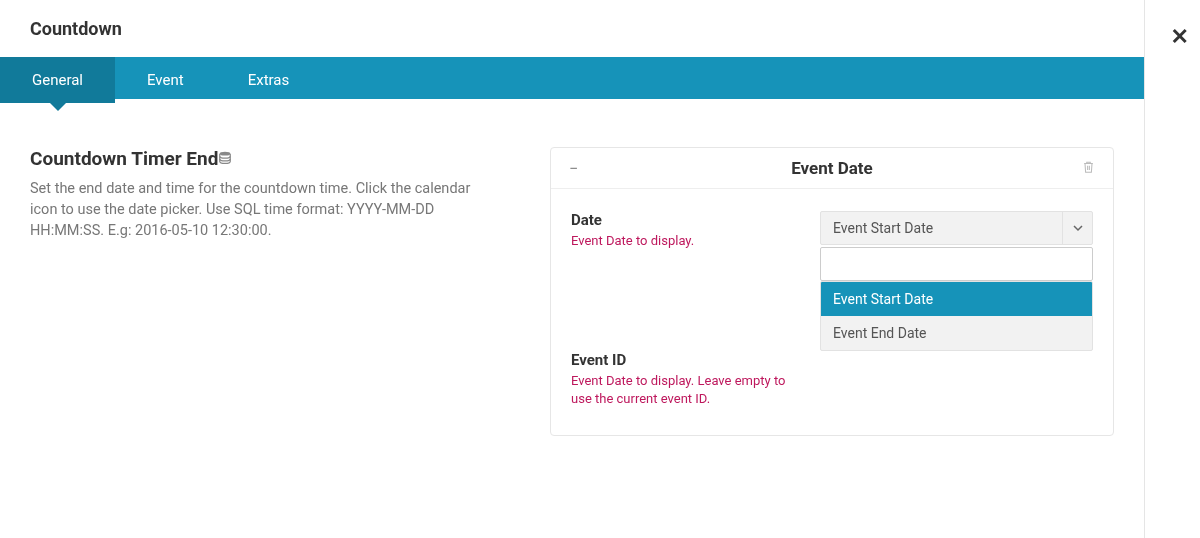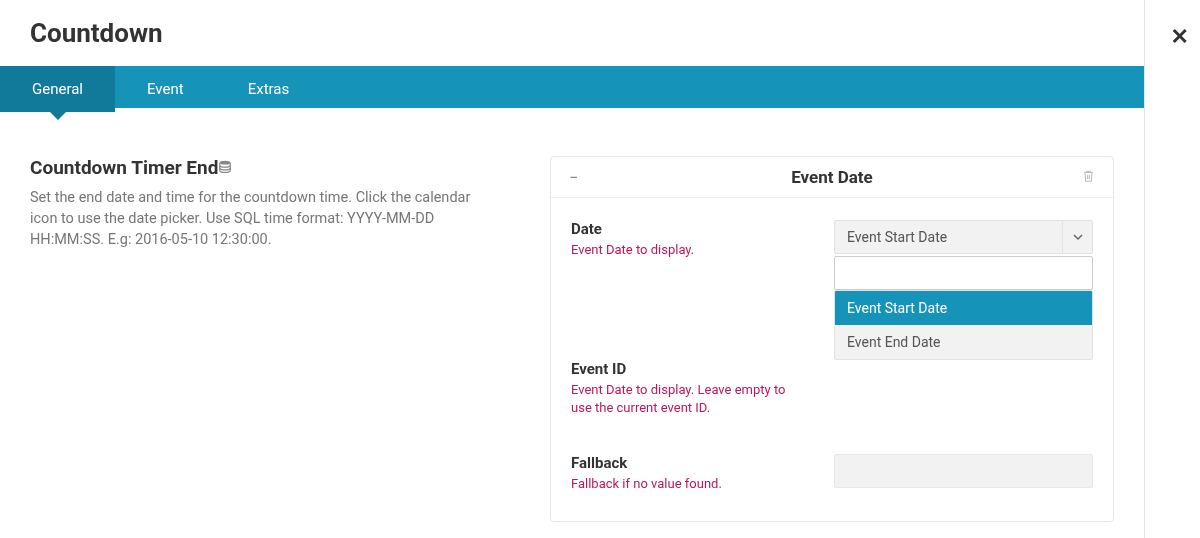--- a/index.html
+++ b/index.html
@@ -17,21 +17,21 @@
       height: 538px;
       border-right: 1px solid #e5e5e5;
     }
     .header {
       padding: 18px 30px 18px 30px;
       display: flex;
       justify-content: space-between;
       align-items: center;
     }
     .header h1 {
-      font-size: 26px;
+      font-size: 18px;
       font-weight: 700;
       color: #333;
     }
     .close-btn {
       position: absolute;
       right: -45px;
       top: 24px;
       font-size: 22px;
       font-weight: 700;
       cursor: pointer;
@@ -123,21 +123,21 @@
       color: #bbb;
       cursor: pointer;
       width: 20px;
       text-align: right;
     }
     .panel-body {
       padding: 22px 20px 28px 20px;
     }
     .field-row {
       display: flex;
-      gap: 28px;
+      gap: 14px;
       margin-bottom: 38px;
       align-items: flex-start;
       position: relative;
     }
     .field-row:last-child { margin-bottom: 0; }
     .field-label-col {
       width: 235px;
     }
     .field-label {
       font-size: 15px;
@@ -305,27 +305,18 @@
 
           <div class="field-row" style="margin-top:70px;">
             <div class="field-label-col">
               <div class="field-label">Event ID</div>
               <div class="field-sub">Event Date to display. Leave empty to use the current event ID.</div>
             </div>
             <div class="field-ctrl">
             </div>
           </div>
 
-          <div class="field-row">
-            <div class="field-label-col">
-              <div class="field-label">Fallback</div>
-              <div class="field-sub">Fallback if no value found.</div>
-            </div>
-            <div class="field-ctrl">
-              <input class="plain-input" type="text" value="" style="">
-            </div>
-          </div>
 
         </div>
       </div>
     </div>
   </div>
 </div>
 
 </body></html>

